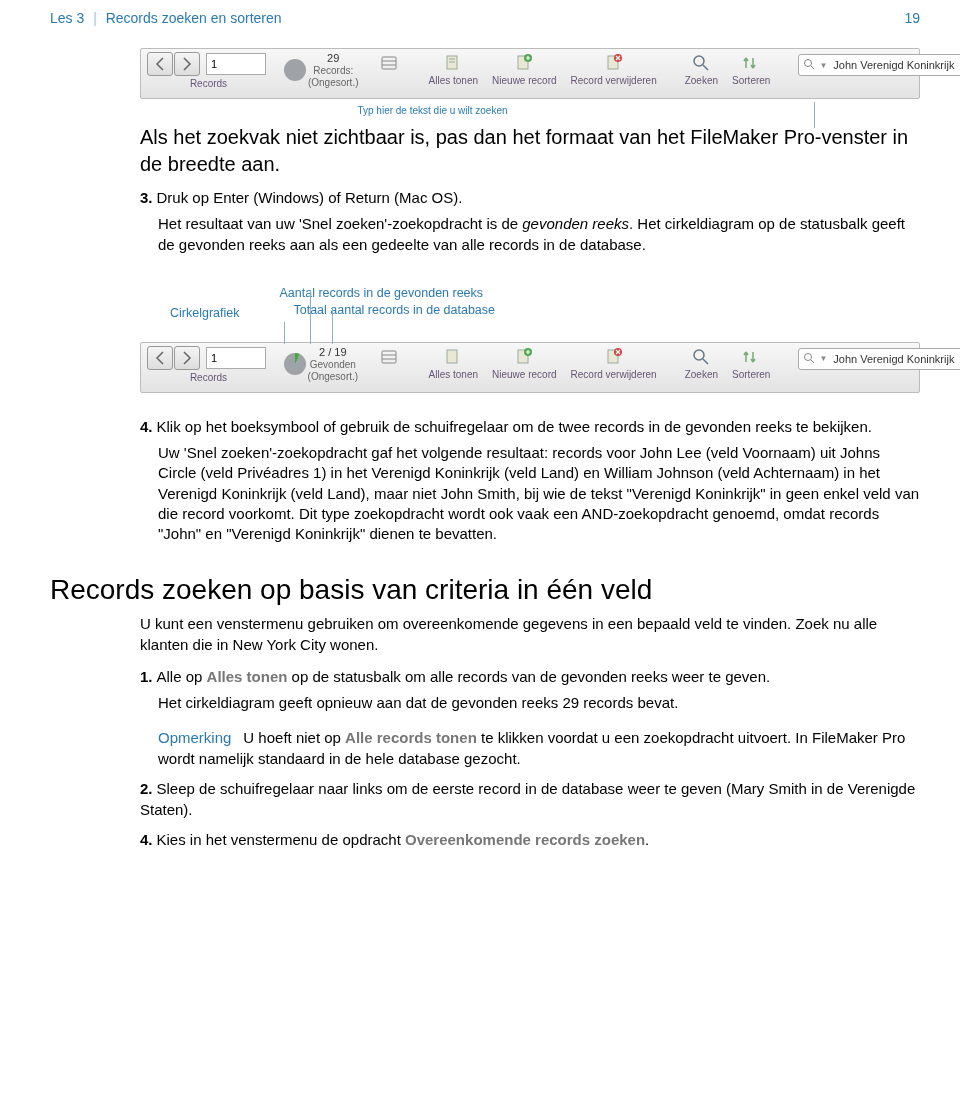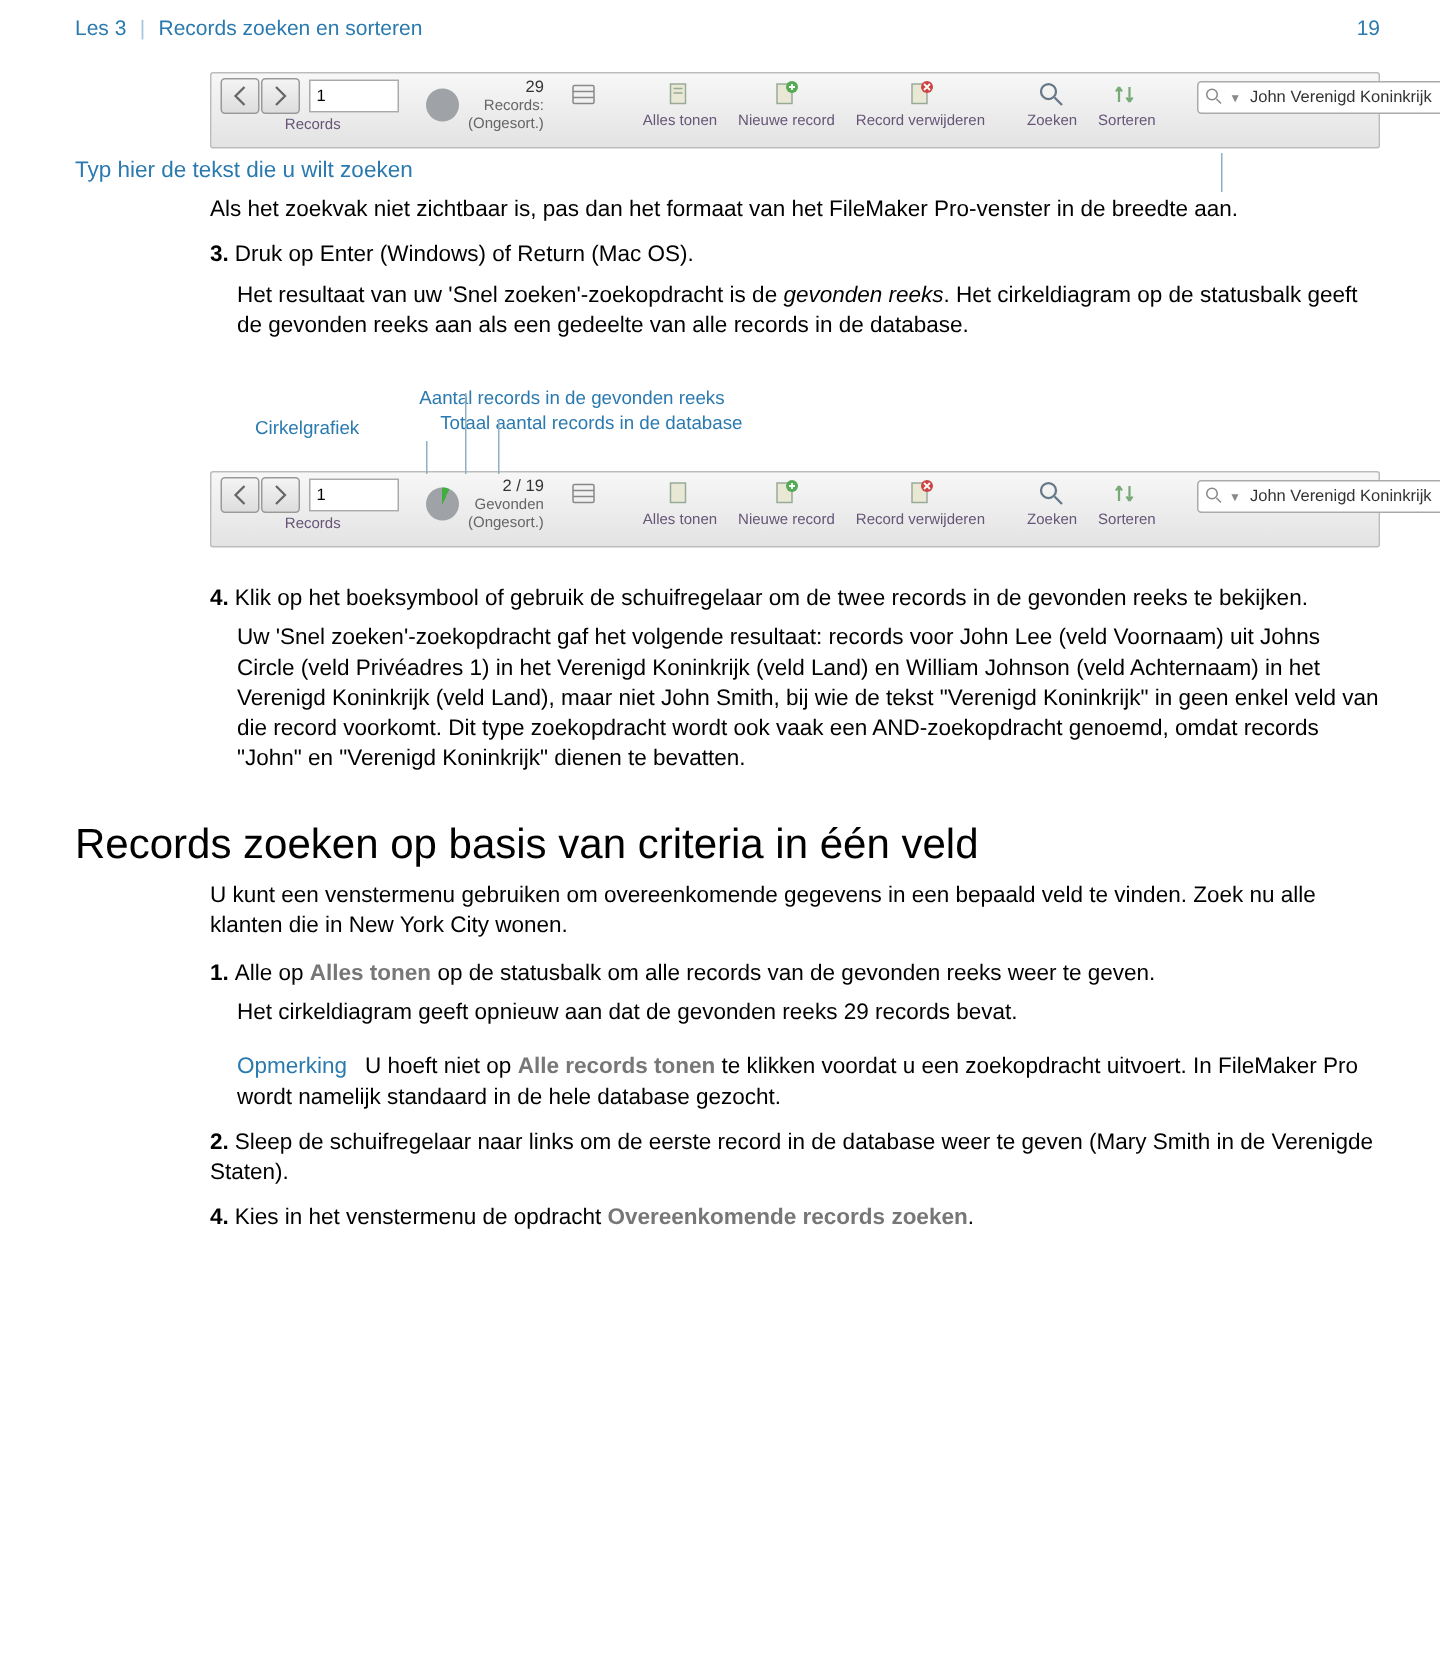--- a/index.html
+++ b/index.html
@@ -87,21 +87,21 @@
   .pie-green {
     width: 22px;
     height: 22px;
     border-radius: 50%;
     background: conic-gradient(#3fae3f 0deg 25deg, rgba(0,0,0,0) 25deg 360deg);
     position: absolute;
   }
   .tb-total {
     font-size: 11px;
     color: #333;
-    text-align: right;
+    text-align: center;
   }
   .tb-total small {
     font-size: 10px;
     color: #666;
   }
   .tb-btncol {
     display: flex;
     flex-direction: column;
     align-items: center;
     gap: 1px;
@@ -141,30 +141,30 @@
     color: #333;
   }
   .mag-small svg { width: 12px; height: 12px; }
   .callout-line-wrap { position: relative; height: 0; }
   .callout-line {
     position: absolute;
     width: 1px;
     background: #8fb0c2;
   }
   .callout-top {
-    text-align: left;
+    text-align: center;
     margin-right: 105px;
     margin-bottom: 8px;
     color: #2a7ab0;
-    font-size: 15px;
+    font-size: 10px;
     font-family: "Helvetica Neue", Arial, sans-serif;
   }
   .body-text {
     margin-left: 90px;
-    font-size: 15px;
+    font-size: 20px;
     line-height: 1.35;
   }
   .body-text p { margin: 6px 0 10px 0; }
   ol.steps {
     list-style: none;
     margin: 0 0 0 90px;
     padding: 0;
     font-size: 15px;
     line-height: 1.35;
   }

